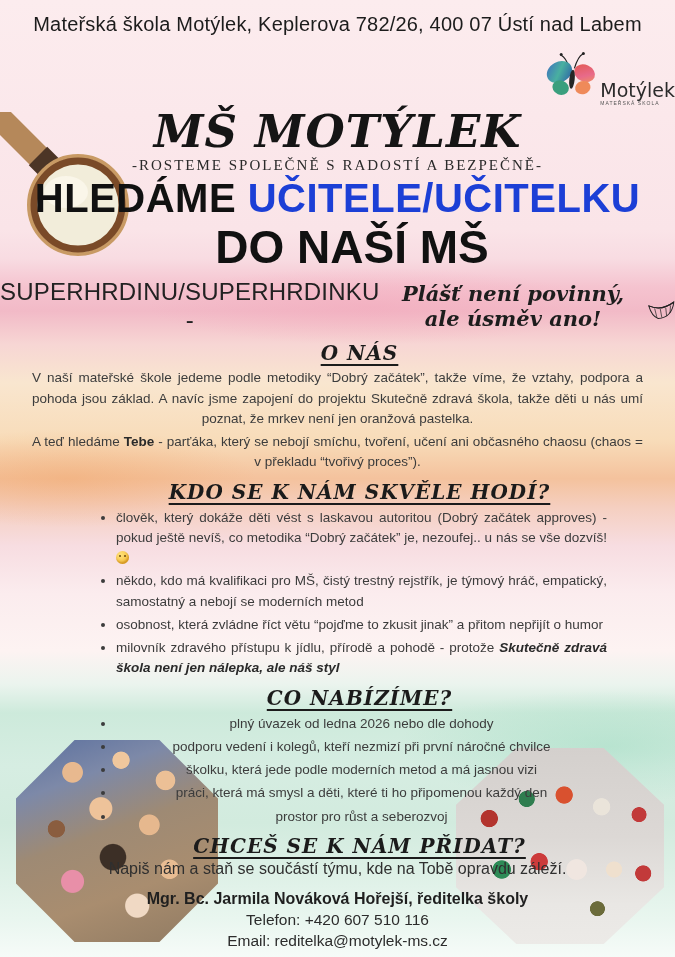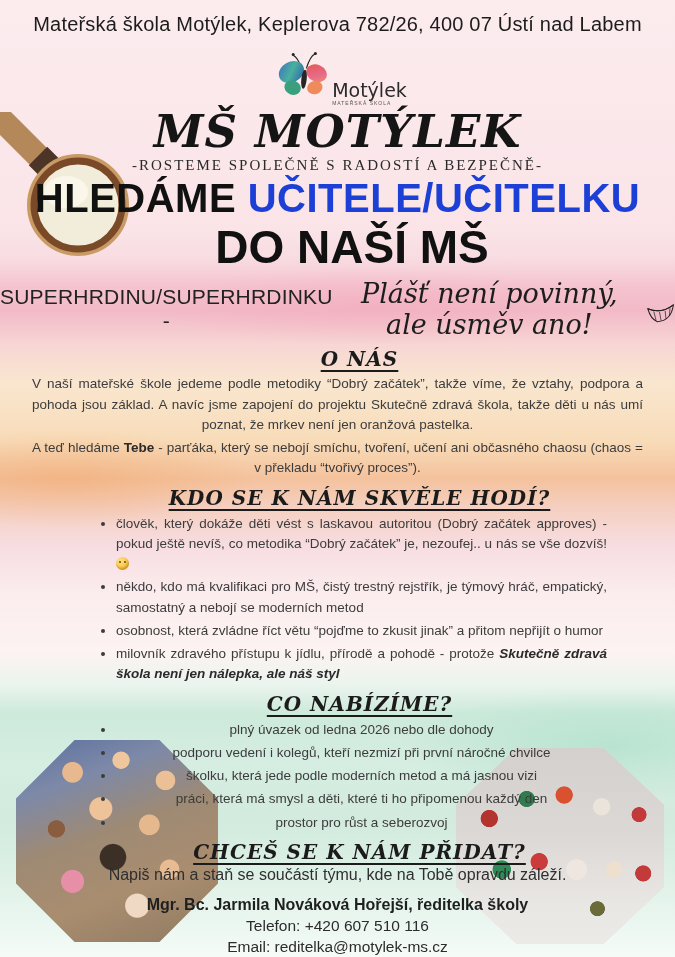--- a/index.html
+++ b/index.html
@@ -48,33 +48,33 @@
       radial-gradient(circle 16px at 22% 62%, #2e8b57 0 55%, transparent 60%),
       radial-gradient(circle 15px at 40% 58%, #cc3b3b 0 55%, transparent 60%),
       radial-gradient(circle 18px at 58% 62%, #f0e6e0 0 55%, transparent 60%),
       radial-gradient(circle 14px at 76% 62%, #efe0ce 0 55%, transparent 60%),
       radial-gradient(circle 14px at 90% 64%, #c23a3a 0 55%, transparent 60%),
       radial-gradient(circle 13px at 68% 82%, #6b6b3a 0 55%, transparent 60%),
       linear-gradient(180deg,#d4d0cd 0%,#dcd8d5 45%,#e9e7e4 80%,#eceae7 100%);}
   
   .col{position:relative;z-index:1;text-align:center;}
   .address{padding-top:13px;font-size:20px;font-weight:400;color:#1c1c1c;letter-spacing:.2px;}
-  .logo-row{margin-top:12px;display:flex;justify-content:center;align-items:flex-end;height:58px;}
+  .logo-row{margin-top:12px;display:flex;justify-content:flex-end;align-items:flex-end;height:58px;}
   .logo-text{margin-left:-8px;text-align:left;}
   .logo-name{font-family:"DejaVu Sans",sans-serif;font-size:19px;color:#2b2b2b;line-height:1;}
   .logo-tag{font-size:5px;letter-spacing:1px;color:#555;}
   .title{margin-top:2px;font-family:"DejaVu Serif",serif;font-style:italic;font-weight:700;
     font-size:45px;line-height:1.05;color:#151515;letter-spacing:1px;}
   .motto{margin-top:2px;font-family:"Liberation Serif",serif;font-size:15px;letter-spacing:2px;color:#2a2a2a;}
   .headline{margin-top:3px;font-size:40px;font-weight:800;letter-spacing:.5px;line-height:1.05;color:#111;}
   .headline .blue{color:#1c3fd6;}
   .headline2{margin-top:5px;font-size:46px;font-weight:800;color:#111;line-height:1;padding-left:29px;}
   .superhero{margin-top:8px;display:flex;justify-content:center;align-items:center;gap:8px;}
-  .superhero .prefix{font-size:21px;color:#222;letter-spacing:.2px;}
-  .superhero .script{font-family:"DejaVu Serif",serif;font-style:italic;font-weight:400;font-size:27px;color:#1d1d1d;}
+  .superhero .prefix{font-size:24px;color:#222;letter-spacing:.2px;}
+  .superhero .script{font-family:"DejaVu Serif",serif;font-style:italic;font-weight:700;font-size:21px;color:#1d1d1d;}
   .smile{transform:rotate(-6deg) translateY(6px);}
   .section-h{margin-top:7px;font-family:"DejaVu Serif",serif;font-style:italic;font-weight:700;
     font-size:20px;letter-spacing:1px;color:#1b1b1b;
     text-decoration:underline;text-underline-offset:4px;text-decoration-thickness:1.5px;padding-left:44px;}
   .para{margin:3px 32px 0 32px;font-size:13.5px;line-height:1.5;color:#3c3c3c;
     text-align:justify;text-align-last:center;}
   .para b{color:#2a2a2a;}
   ul.bullets{margin:4px 68px 0 100px;padding-left:16px;text-align:justify;font-size:13.5px;
     line-height:1.5;color:#3c3c3c;}
   ul.bullets li{margin-bottom:3px;}

